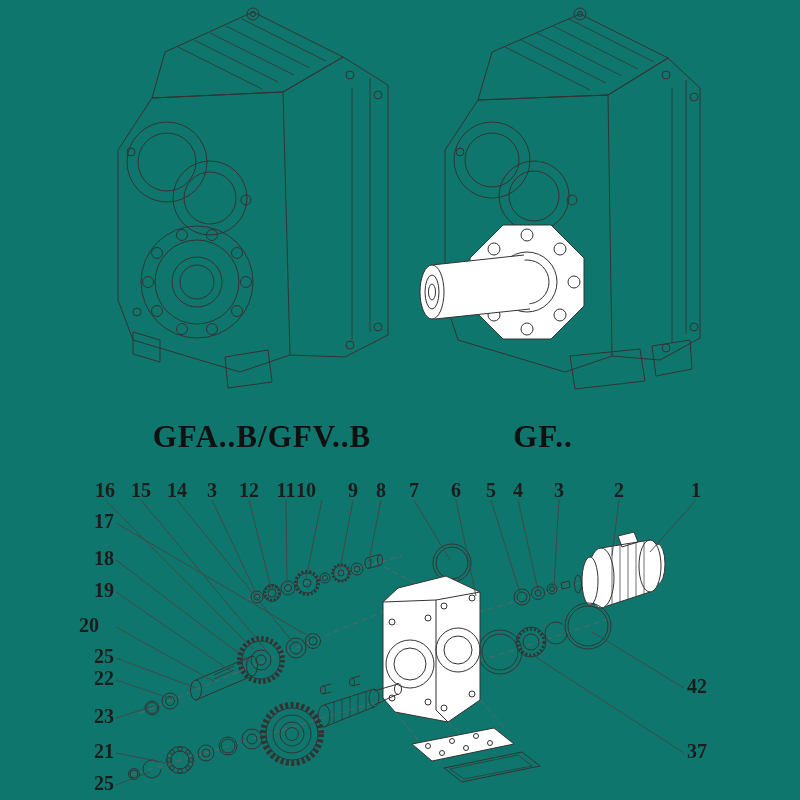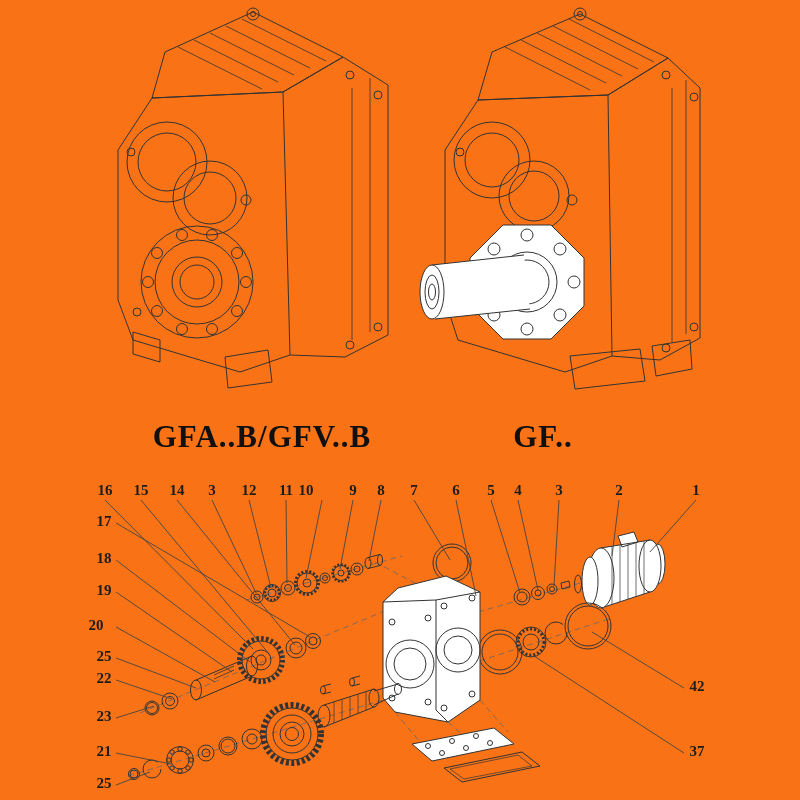--- a/index.html
+++ b/index.html
@@ -1,21 +1,21 @@
 <!DOCTYPE html>
 <html><head>
 <meta charset="utf-8">
 <style>
   html,body{margin:0;padding:0;background:#fff;}
-  .page{position:relative;width:800px;height:800px;background:#f97316;overflow:hidden;
+  .page{position:relative;width:800px;height:800px;background:#0f766e;overflow:hidden;
         font-family:"Liberation Serif",serif;}
   svg.art{position:absolute;left:0;top:0;width:800px;height:800px;}
   .model-label{position:absolute;transform:translate(-50%,-50%);font-weight:bold;
         font-size:31px;color:#101010;white-space:nowrap;letter-spacing:1px;}
-  .callout{position:absolute;transform:translate(-50%,-50%);font-size:15px;
+  .callout{position:absolute;transform:translate(-50%,-50%);font-size:20px;
         color:#1c1c1c;font-weight:bold;}
 </style>
 </head>
 <body>
 
 <div class="page">
 
 <svg class="art" viewBox="0 0 800 800">
   <g stroke="#333" fill="none" stroke-width="1">
 
@@ -311,21 +311,21 @@
 <div class="callout" style="left:456px;top:490px">6</div>
 <div class="callout" style="left:491px;top:490px">5</div>
 <div class="callout" style="left:518px;top:490px">4</div>
 <div class="callout" style="left:559px;top:490px">3</div>
 <div class="callout" style="left:619px;top:490px">2</div>
 <div class="callout" style="left:696px;top:490px">1</div>
 
 <div class="callout" style="left:104px;top:521px">17</div>
 <div class="callout" style="left:104px;top:558px">18</div>
 <div class="callout" style="left:104px;top:590px">19</div>
-<div class="callout" style="left:96px;top:625px">20</div>
+<div class="callout" style="left:89px;top:625px">20</div>
 <div class="callout" style="left:104px;top:656px">25</div>
 <div class="callout" style="left:104px;top:678px">22</div>
 <div class="callout" style="left:104px;top:716px">23</div>
 <div class="callout" style="left:104px;top:751px">21</div>
 <div class="callout" style="left:104px;top:783px">25</div>
 
 <div class="callout" style="left:697px;top:686px">42</div>
 <div class="callout" style="left:697px;top:751px">37</div>
 
 </div>

